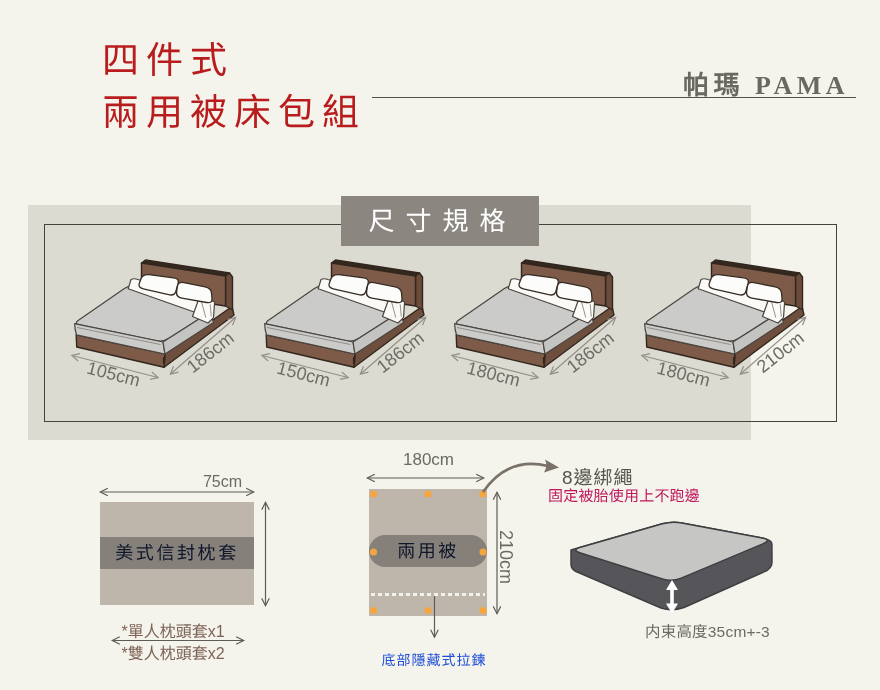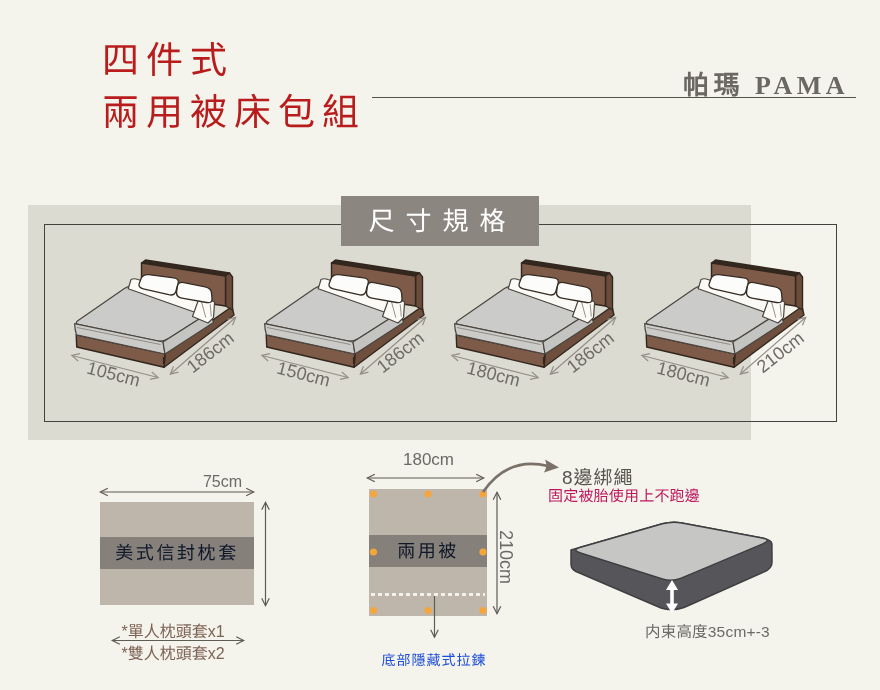--- a/index.html
+++ b/index.html
@@ -62,21 +62,21 @@
     background:#86807a; color:#0f172a;
     text-align:center;
   }
   .pillow-band { top:35px; height:32px; font-size:18px; letter-spacing:2.6px; line-height:32px; }
   .pillow-note { left:96px; width:154px; text-align:center; color:#7c6355; font-size:16px; }
   .pillow-note1 { top:618px; }
   .pillow-note2 { top:640px; }
 
   .quilt-width-label { left:370px; top:450px; width:117px; text-align:center; font-size:17px; }
   .quilt-rect { left:369px; top:489px; width:118px; height:127px; background:#beb6ab; }
-  .quilt-band { top:46px; height:32px; font-size:18px; letter-spacing:2.5px; line-height:32px; }
+  .quilt-band { top:46px; height:32px; font-size:18px; letter-spacing:2.5px; line-height:32px;border-radius:16px; }
   .quilt-dash {
     position:absolute; left:2px; top:104px; width:114px; height:3px;
     background:repeating-linear-gradient(90deg, #f3f1ec 0, #f3f1ec 4px, rgba(0,0,0,0) 4px, rgba(0,0,0,0) 7px);
   }
   .quilt-height-label {
     left:495px; top:530px; height:60px;
     writing-mode:vertical-rl; text-orientation:mixed;
     color:#6b6b66; font-size:18px;
   }
   .zipper-note { left:359px; top:649px; width:150px; text-align:center; color:#1d4ed8; font-size:14px; letter-spacing:1px; }

